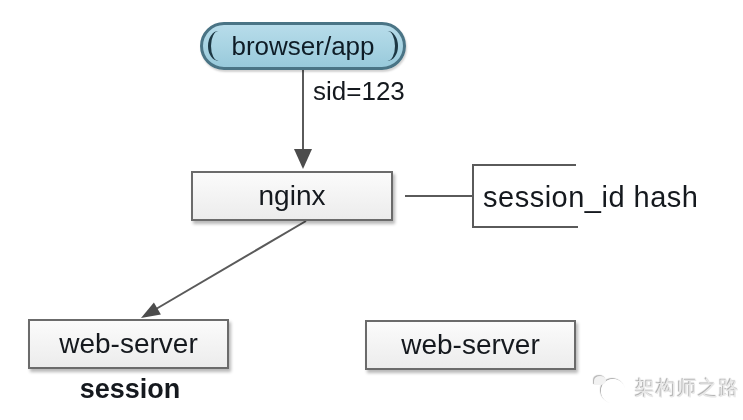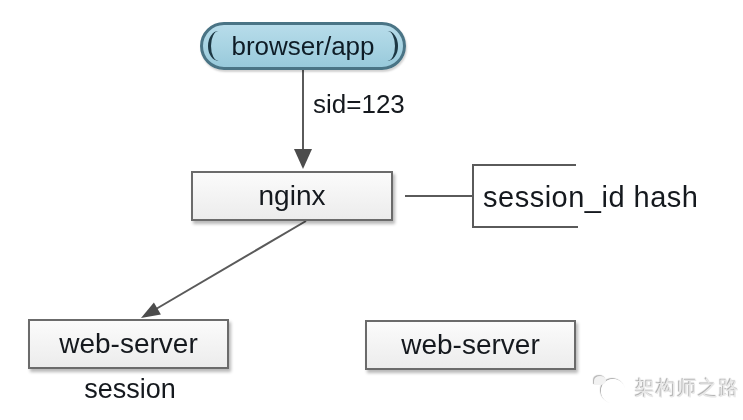--- a/index.html
+++ b/index.html
@@ -41,27 +41,27 @@
   .box{
     background:linear-gradient(#fbfbfb,#ececec);
     border:2px solid var(--box-border);
     box-shadow:2px 3px 3px rgba(0,0,0,0.28);
   }
   .box.nginx{left:191px;top:171px;width:202px;height:50px;font-size:28px;}
   .box.ws-left{left:28px;top:319px;width:201px;height:50px;}
   .box.ws-right{left:365px;top:320px;width:211px;height:50px;}
 
   .edge-label{
-    position:absolute;left:313px;top:76px;font-size:26px;white-space:nowrap;margin-top:13px;
+    position:absolute;left:313px;top:76px;font-size:26px;white-space:nowrap;
   }
   .hash-label{
     position:absolute;left:483px;top:181px;font-size:29px;letter-spacing:0.5px;white-space:nowrap;
   }
   .caption{
-    position:absolute;left:40px;top:374px;width:180px;text-align:center;font-size:27px;
+    position:absolute;left:40px;top:374px;width:180px;text-align:center;font-size:27px;font-weight:bold;
   }
 
   .watermark{
     position:absolute;left:594px;top:375px;display:flex;align-items:flex-start;gap:7px;
     color:var(--watermark-color);
     text-shadow:-1px -1px 1px #a9a9a9,1px 1px 0 #ffffff;
     font-size:20px;letter-spacing:1px;white-space:nowrap;
   }
   .watermark .logo{
     position:relative;width:34px;height:30px;flex:0 0 auto;

